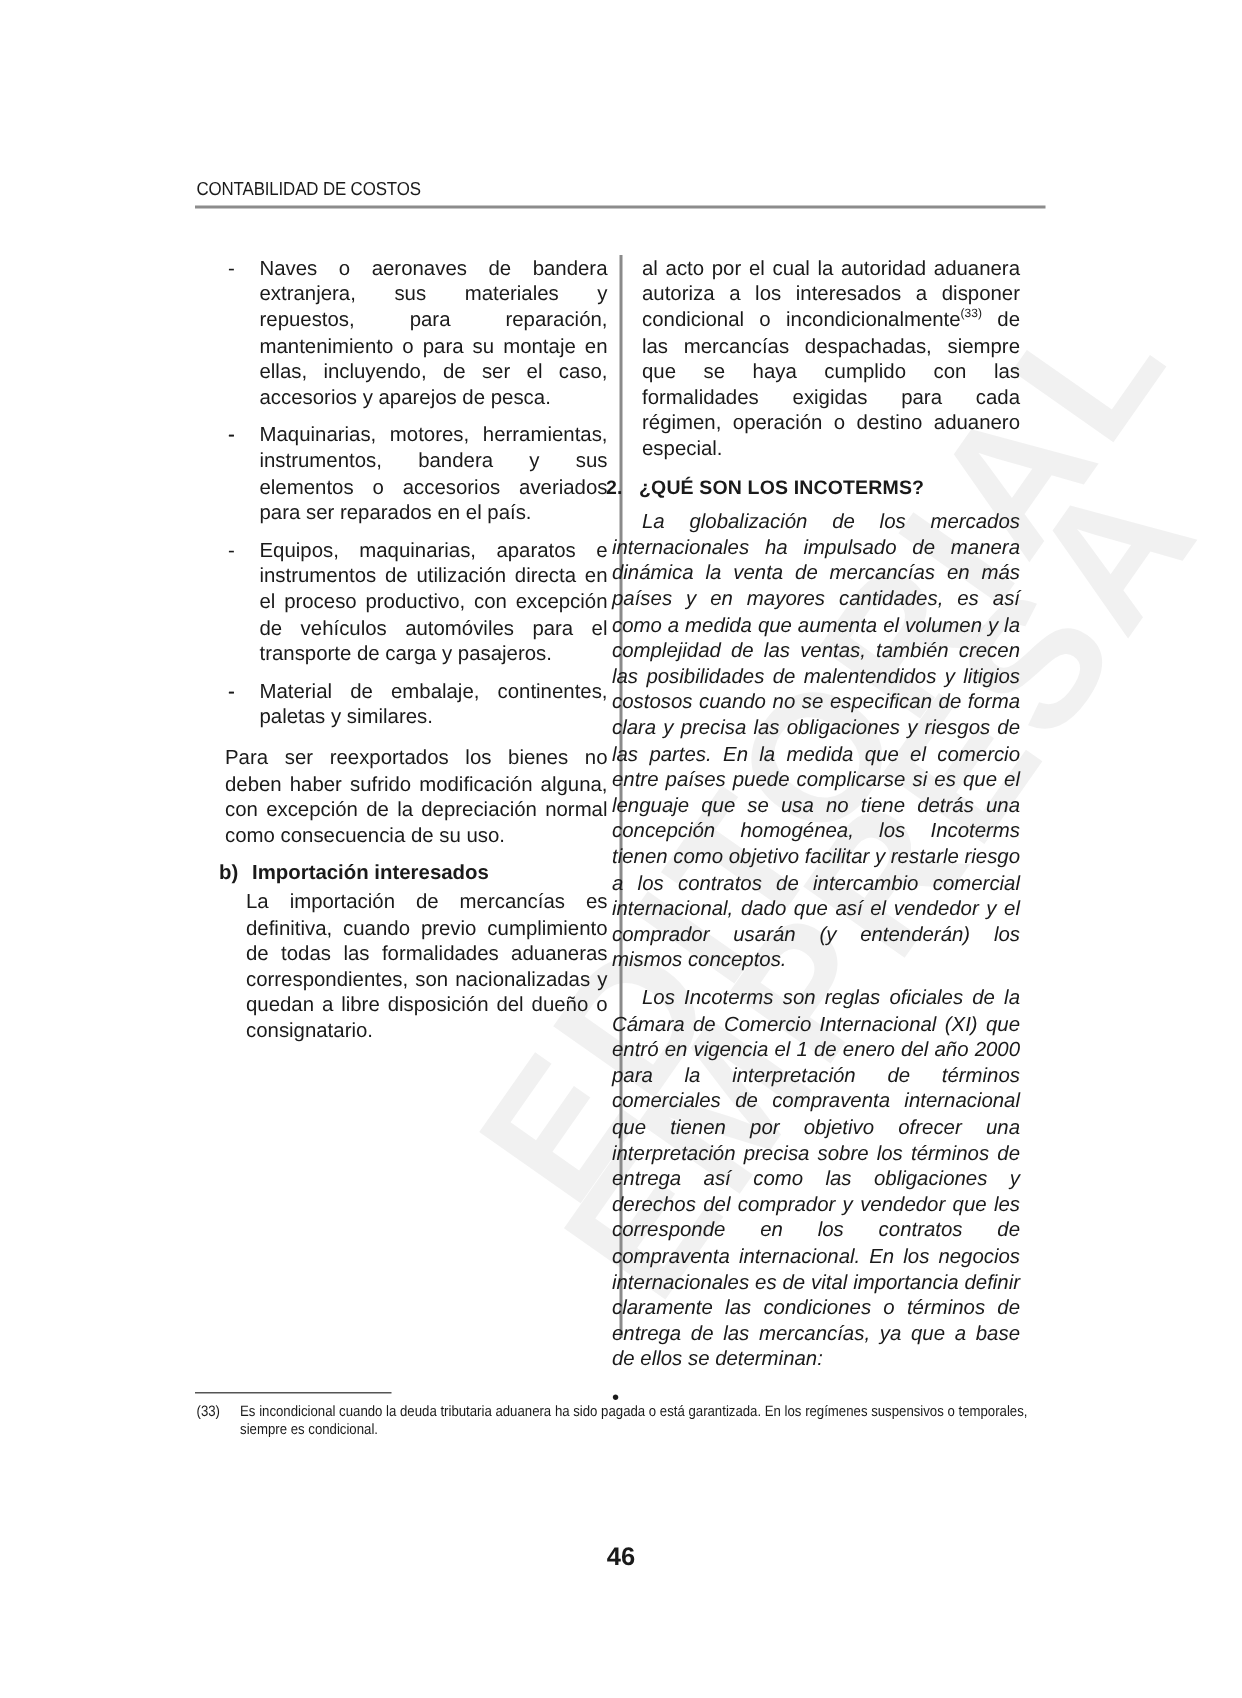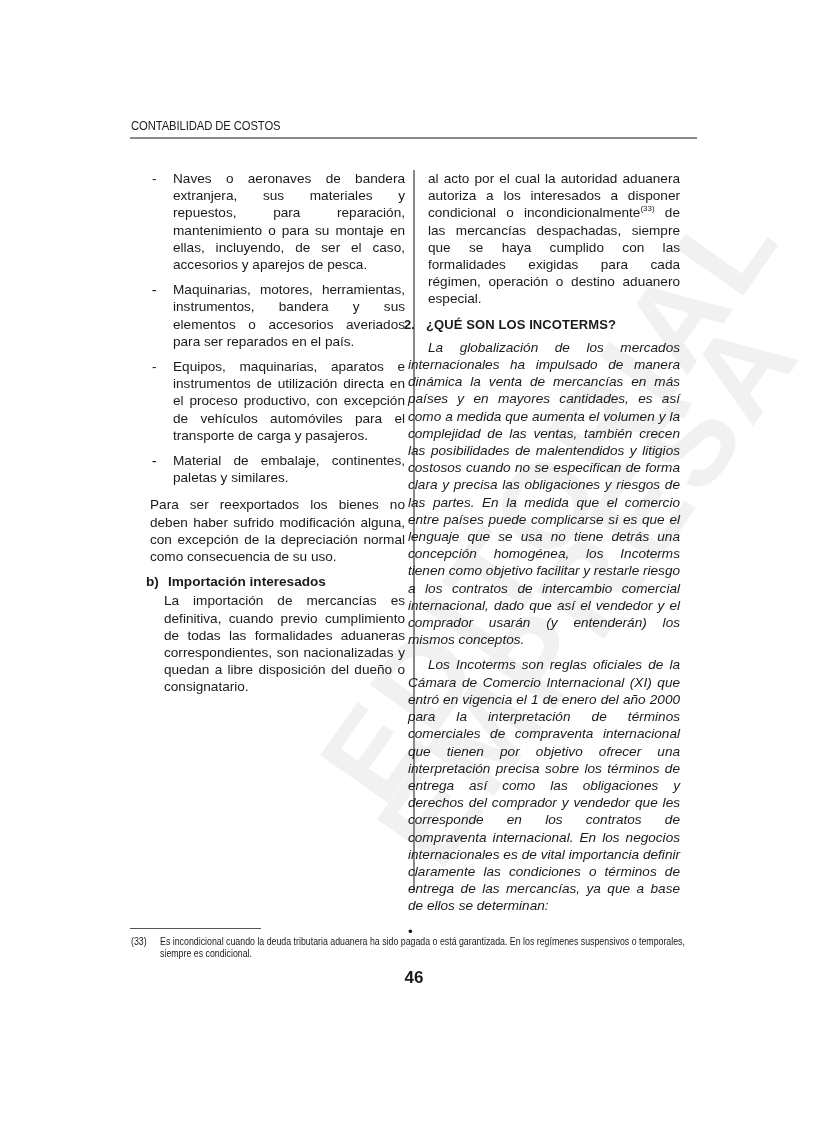--- a/index.html
+++ b/index.html
@@ -22,21 +22,21 @@
   .sec-heading { font-weight: bold; font-size: 13px; margin: 4px 0 6px -4px; letter-spacing: 0.1px; }
   .sec-heading .num { display: inline-block; width: 22px; }
   sup { font-size: 8px; vertical-align: 6px; line-height: 0; }
   .bullet-item { position: relative; padding-left: 20px; }
   .bullet-item .mark { position: absolute; left: 0; top: 0; }
   .fn-rule { position: absolute; left: 130px; top: 928px; width: 131px; height: 1px; background: #555; }
   .footnote { position: absolute; left: 131px; top: 936px; width: 570px; font-size: 10px; line-height: 12px;
               transform: scaleX(0.88); transform-origin: left; width: 648px; }
   .footnote .fn-num { position: absolute; left: 0; }
   .footnote .fn-text { display: block; padding-left: 33px; }
-  .page-number { position: absolute; left: 0; width: 828px; top: 968px; text-align: center;
+  .page-number { position: absolute; left: 0; width: 828px; top: 1028px; text-align: center;
                  font-weight: bold; font-size: 17px; }
   .watermark { position: absolute; left: 200px; top: 430px; font-size: 120px; font-weight: bold;
                color: rgba(150,150,150,0.13); transform: rotate(-55deg); transform-origin: center;
                white-space: nowrap; pointer-events: none; letter-spacing: 6px; }
   .watermark2 { left: 270px; top: 520px; }
 </style>
 </head>
 <body>
 
 <div class="watermark">EDITORIAL</div>

